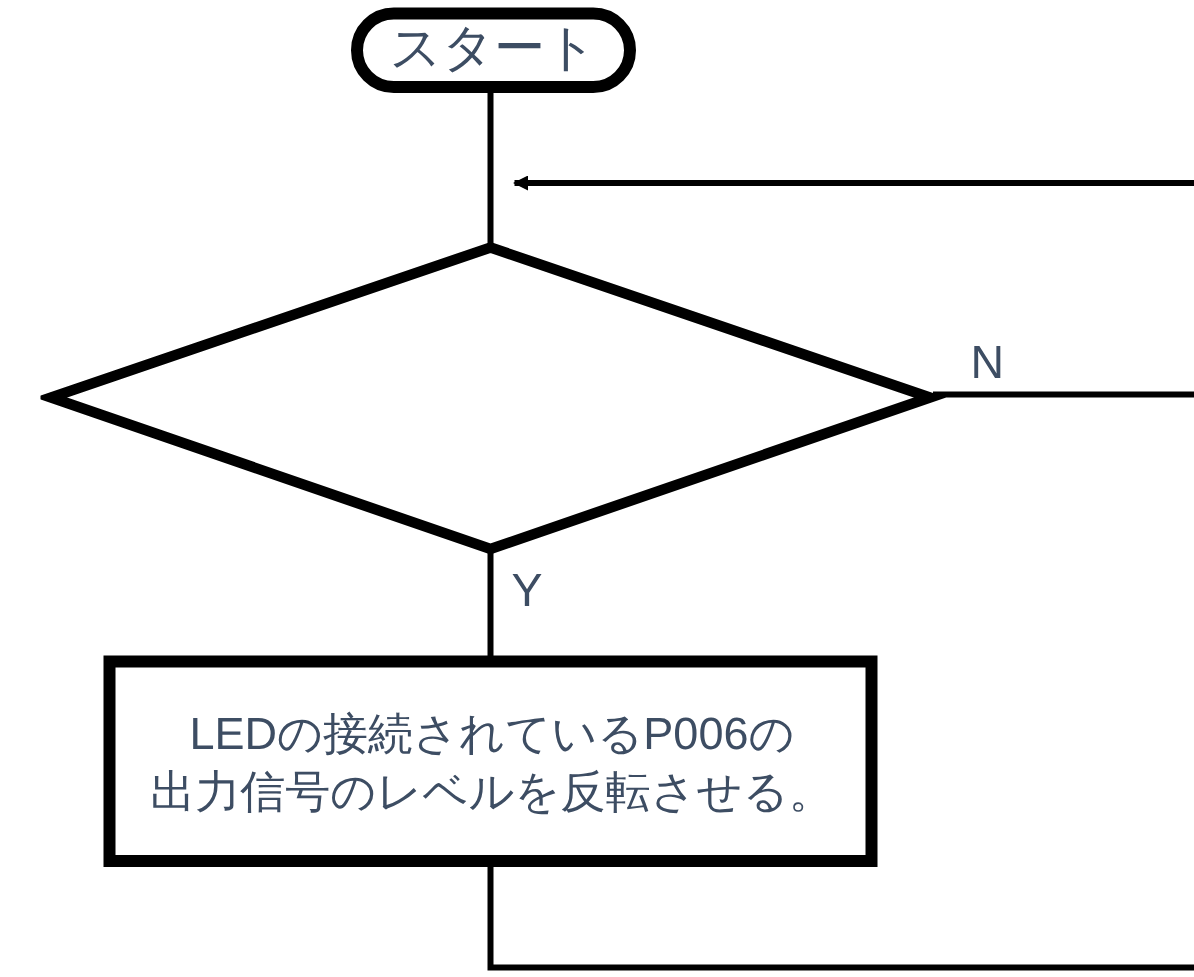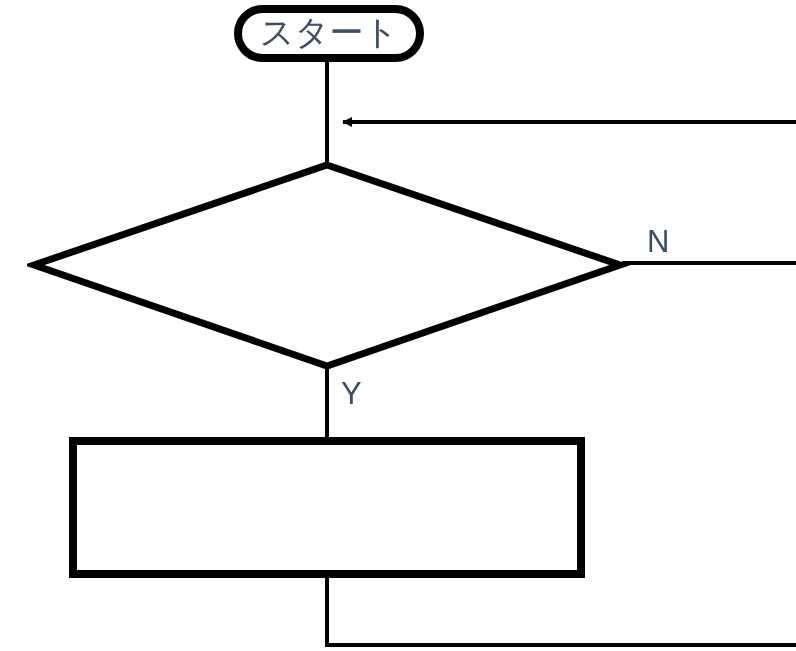--- a/index.html
+++ b/index.html
@@ -118,18 +118,20 @@
     <rect class="shape-stroke" x="211" y="9" width="182" height="49" rx="24.5" ry="24.5" stroke-width="8"></rect>
 
     <polygon class="shape-stroke" points="300,165 593,265 300,366 7,265" stroke-width="7"></polygon>
 
     <rect class="shape-stroke" x="46" y="441" width="508" height="133" stroke-width="8"></rect>
   </svg>
 
   <div class="node-text" id="start-text">スタート</div>
 
 
+  <div class="node-text" id="process-text">LEDの接続されているP006の
+出力信号のレベルを反転させる。</div>
 
   <div class="edge-label" id="label-n">N</div>
 
   <div class="edge-label" id="label-y">Y</div>
 
 </div>
 
 </body></html>

